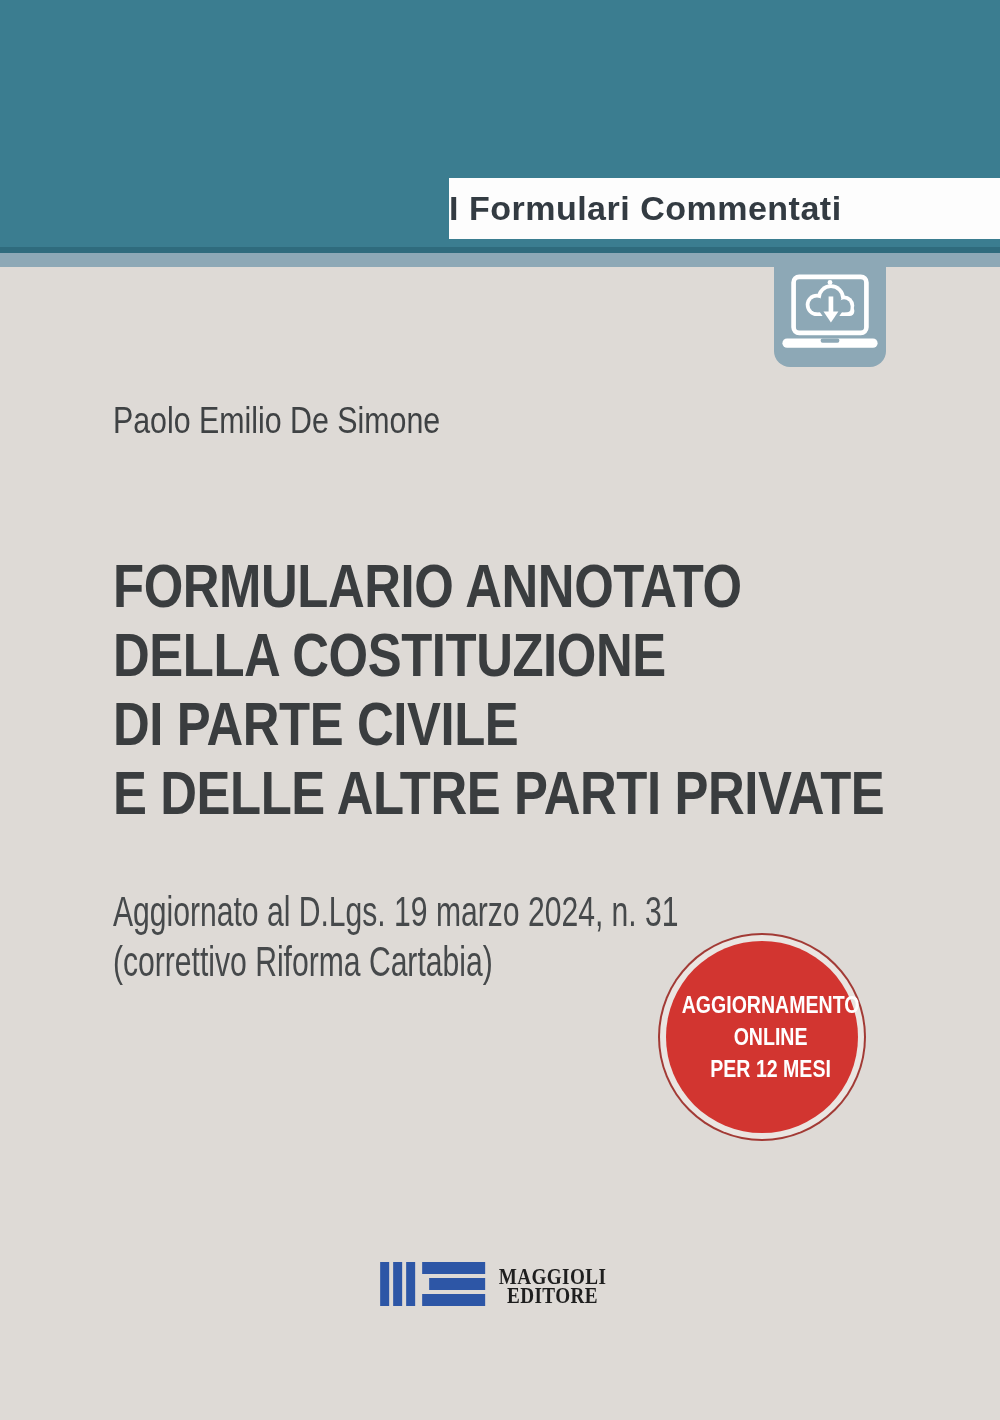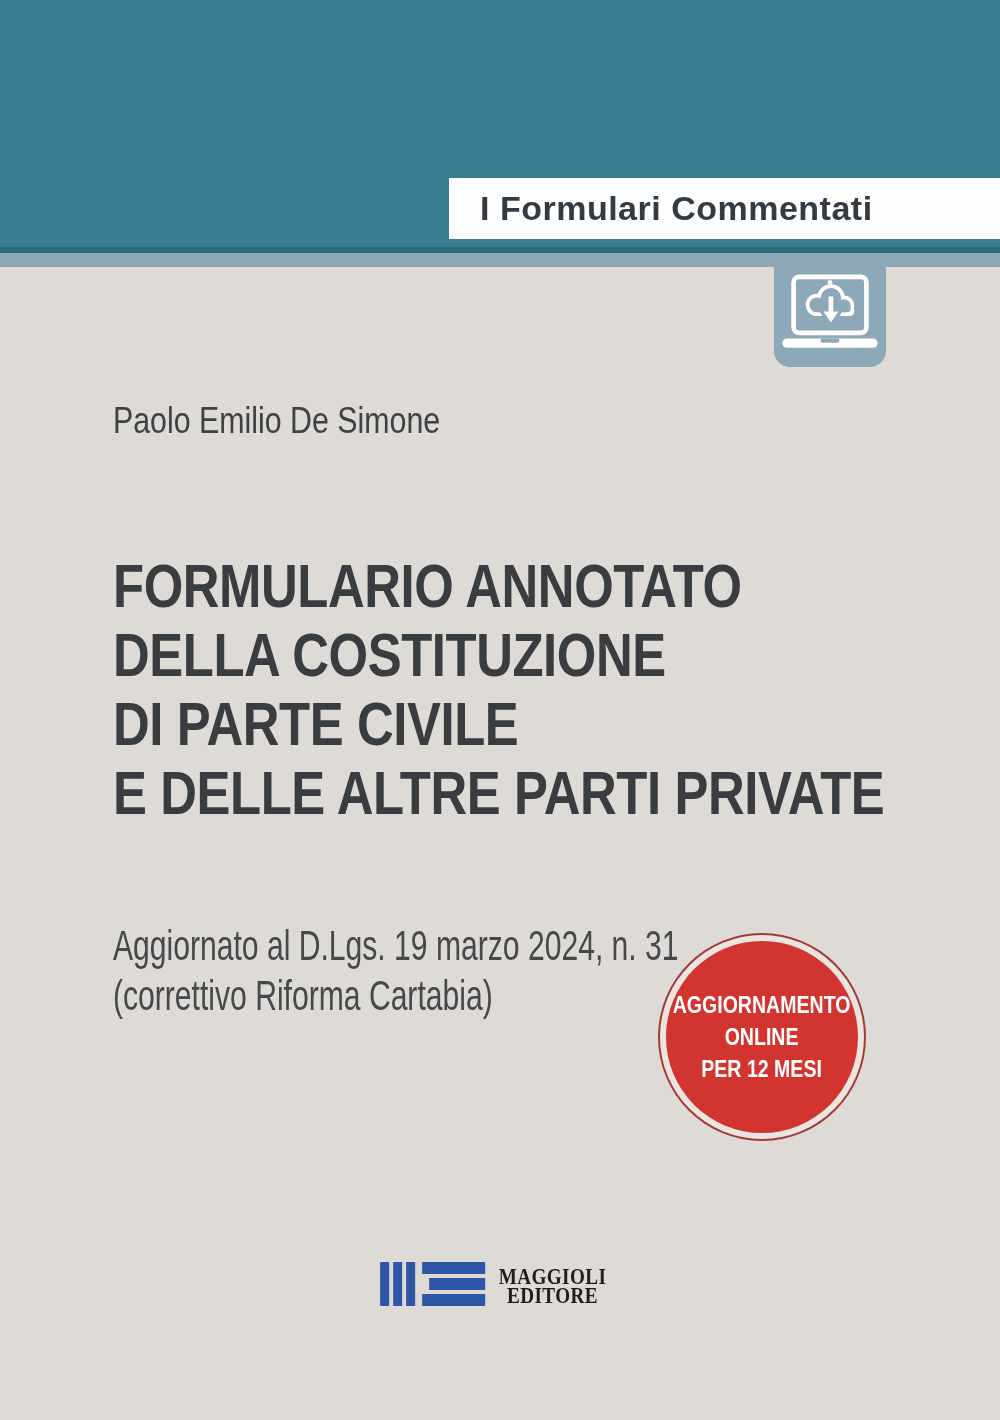--- a/index.html
+++ b/index.html
@@ -19,21 +19,20 @@
     position:absolute;left:0;bottom:0;width:100%;height:6px;
     background:#2f6b7d;
   }
   .series-box{
     position:absolute;left:449px;top:178px;width:551px;height:61px;
     background:#fdfdfd;
     display:flex;align-items:center;
   }
   .series-box span{
     display:inline-block;
-    padding-left:31px;
     font-size:34px;font-weight:bold;color:#333b42;
     letter-spacing:0.5px;
     white-space:nowrap;
   }
   
   .strip{
     position:absolute;left:0;top:253px;width:1000px;height:14px;
     background:#8da8b6;
   }
   .download-tab{
@@ -56,34 +55,34 @@
   }
   .title .tline{
     display:block;
     transform:scaleX(0.82);transform-origin:left top;
     white-space:nowrap;
     letter-spacing:-0.5px;
   }
   
   .subtitle{
     position:absolute;left:113px;top:886px;
-    font-size:43px;line-height:50px;color:#46494b;margin-top:34px;
+    font-size:43px;line-height:50px;color:#46494b;
   }
   .subtitle .sline{
     display:block;
     transform:scaleX(0.70);transform-origin:left top;
     white-space:nowrap;
   }
   
   .badge{
     position:absolute;left:666px;top:941px;width:192px;height:192px;
     background:#d23530;
     border-radius:50%;
     box-shadow:0 0 0 6px #eae5e1, 0 0 0 8px #a23a35;
-    display:flex;align-items:center;justify-content:center;
+    display:flex;align-items:center;justify-content:flex-start;
     text-align:center;
   }
   .badge-text{
     color:#ffffff;font-weight:bold;
     font-size:23px;line-height:32px;
     transform:scaleX(0.85);transform-origin:center center;
   }
   .badge-text span{display:block;white-space:nowrap;}
   
   .logo{

